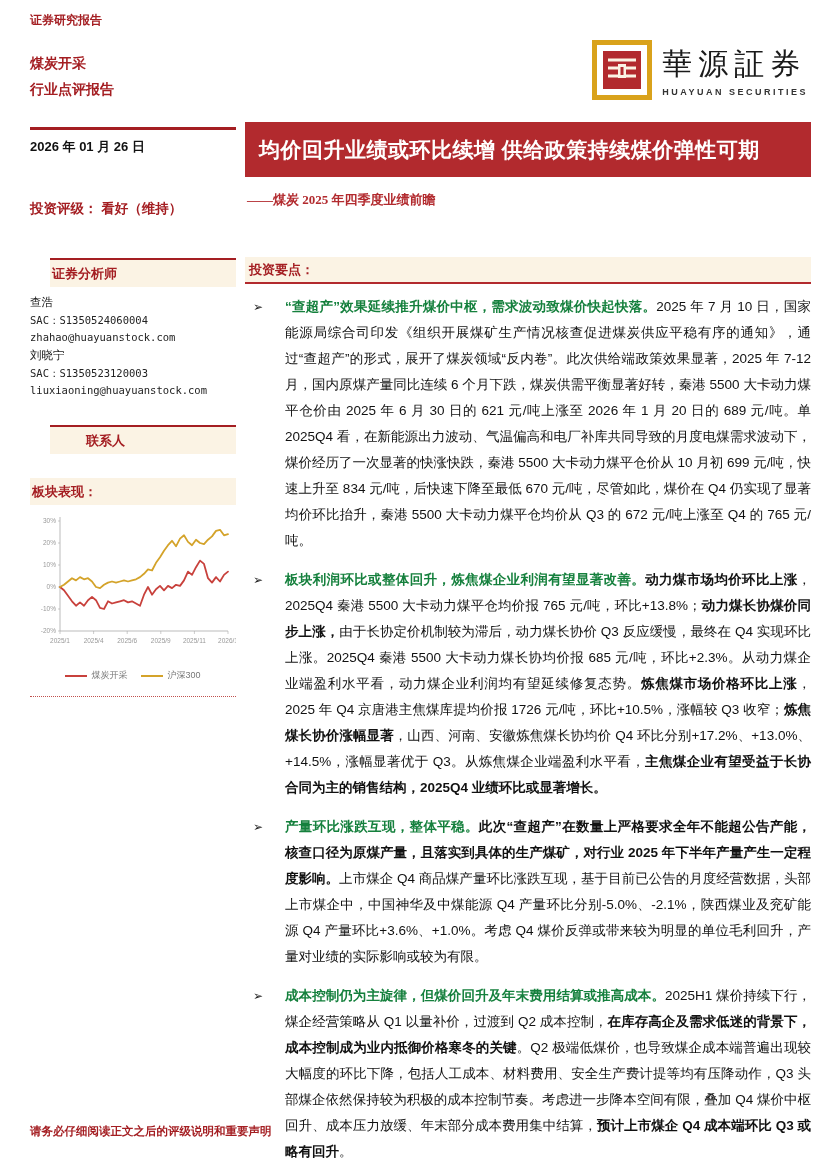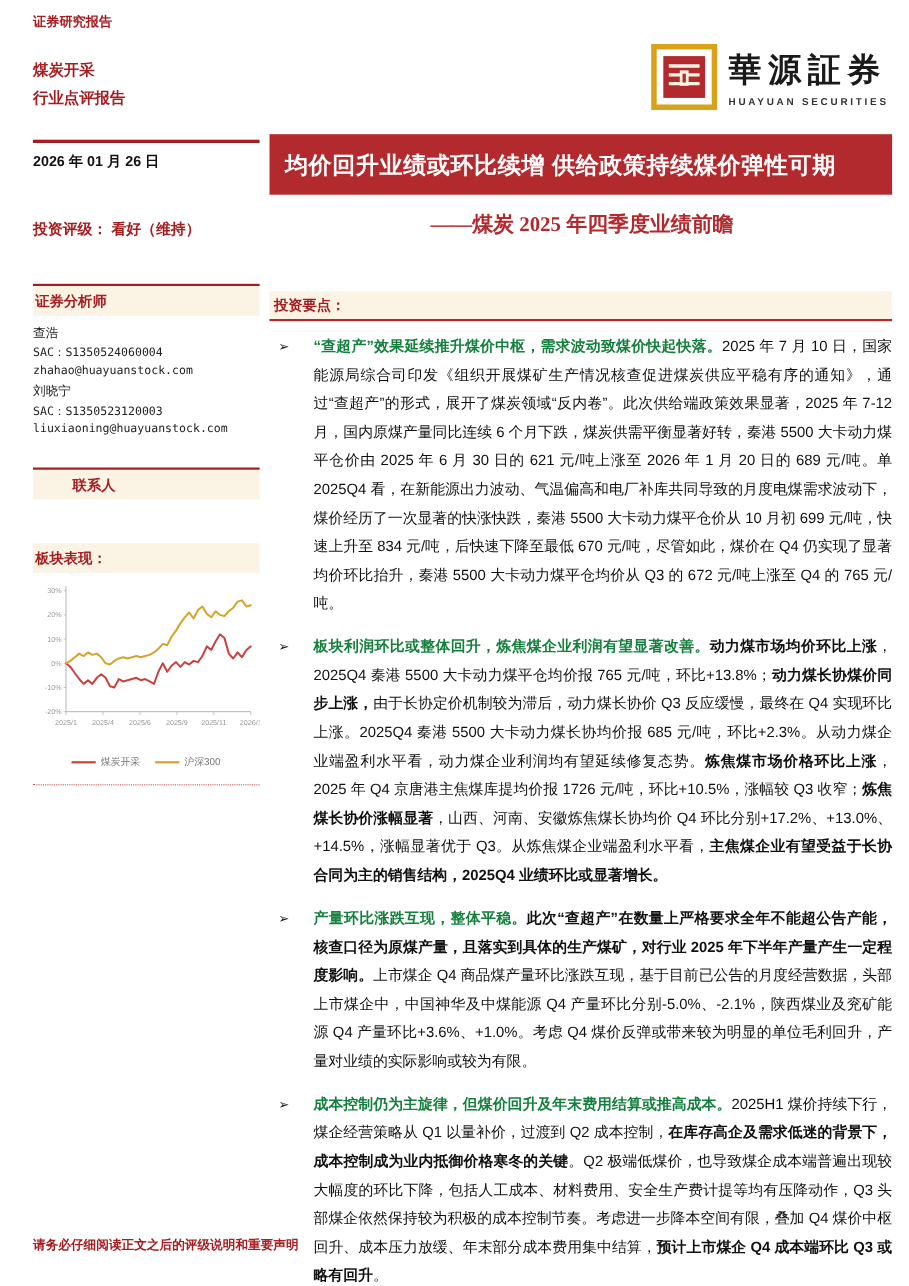--- a/index.html
+++ b/index.html
@@ -6,49 +6,49 @@
   html,body { background:#fff; }
   body { font-family:"Liberation Sans", sans-serif; color:#1a1a1a; }
   .page { position:relative; width:826px; height:1169px; background:#fff; overflow:hidden; }
 
   .top-label { position:absolute; left:30px; top:12px; font-size:12px; font-weight:bold; color:#a41e22; }
 
   
   .logo { position:absolute; right:18px; top:40px; display:flex; align-items:center; gap:10px; }
   .seal { width:60px; height:60px; position:relative; }
   .logo-text { text-align:left; }
-  .logo-cn { font-family:"Liberation Serif", serif; font-size:30px; font-weight:bold; color:#1a1a1a; letter-spacing:6px; }
+  .logo-cn { font-family:"Liberation Serif", serif; font-size:30px; font-weight:normal; color:#1a1a1a; letter-spacing:6px; }
   .logo-en { font-size:9px; letter-spacing:2.5px; color:#333; margin-top:2px; font-weight:bold; }
 
   
   .sidebar { position:absolute; left:30px; top:55px; width:206px; }
   .industry { font-size:14px; font-weight:bold; color:#a41e22; margin-bottom:8px; }
   .report-type { font-size:14px; font-weight:bold; color:#a41e22; margin-bottom:28px; }
   .side-rule { border-top:3px solid #a41e22; margin-bottom:8px; }
   .date { font-size:13px; font-weight:bold; color:#111; margin-bottom:44px; }
   .rating { font-size:13.5px; font-weight:bold; color:#a41e22; margin-bottom:40px; }
   .side-header { background:#fbf3e4; color:#a41e22; font-weight:bold; font-size:13px; padding:5px 4px 4px 2px; }
-  .bt { border-top:2px solid #a41e22; }
+  .bt { border-top:2px solid #a41e22;margin-left:20px; }
   .analysts { padding:6px 0 10px 0; }
   .analyst { margin-bottom:2px; }
   .a-name { font-size:11.5px; color:#222; padding:2px 0; }
   .a-sac, .a-email { font-family:"DejaVu Sans Mono", monospace; font-size:10.5px; color:#222; padding:1.5px 0; }
   .contacts { margin-top:16px;padding-left:36px; }
-  .perf { margin-top:40px; }
+  .perf { margin-top:24px; }
   .chart-wrap { margin-top:8px; }
   .chart-legend { display:flex; justify-content:center; gap:14px; margin-top:2px; }
   .leg-item { display:flex; align-items:center; gap:4px; font-size:9px; color:#777; }
   .leg-line { display:inline-block; width:22px; height:2px; }
   .dotted-rule { border-top:1px dotted #c0504d; margin-top:14px; }
   .tick { font-size:6.5px; fill:#999; font-family:"Liberation Sans", sans-serif; }
 
   
   .main { position:absolute; left:245px; top:122px; width:566px; }
   .banner { background:#b22a2e; color:#fff; font-size:21px; font-weight:bold; padding:14px 10px 13px 14px; letter-spacing:0.5px; white-space:nowrap; }
-  .subtitle { color:#b22a2e; font-size:19px; font-weight:bold; margin:14px 0 10px 2px; font-family:"Liberation Serif", serif;text-align:center; }
+  .subtitle { color:#b22a2e; font-size:13px; font-weight:bold; margin:14px 0 10px 2px; font-family:"Liberation Serif", serif; }
   .section-head { background:#fbf3e4; color:#a41e22; font-weight:bold; font-size:13px; padding:4px 6px 3px 4px; border-bottom:2px solid #b22a2e; margin-bottom:10px;margin-top:48px; }
 
   .bullets { }
   .bullet { position:relative; padding-left:40px; margin-bottom:13px; font-size:13.5px; line-height:26px; text-align:justify; color:#111; }
   .bullet .marker { position:absolute; left:8px; top:0; font-size:12px; color:#222; }
   .seg-rb { color:#15803d; font-weight:bold; }
   .seg-b { font-weight:bold; }
   .seg-n { font-weight:normal; }
 
   .footer-note { position:absolute; left:30px; top:1124px; font-size:11.5px; font-weight:bold; color:#a41e22; }

